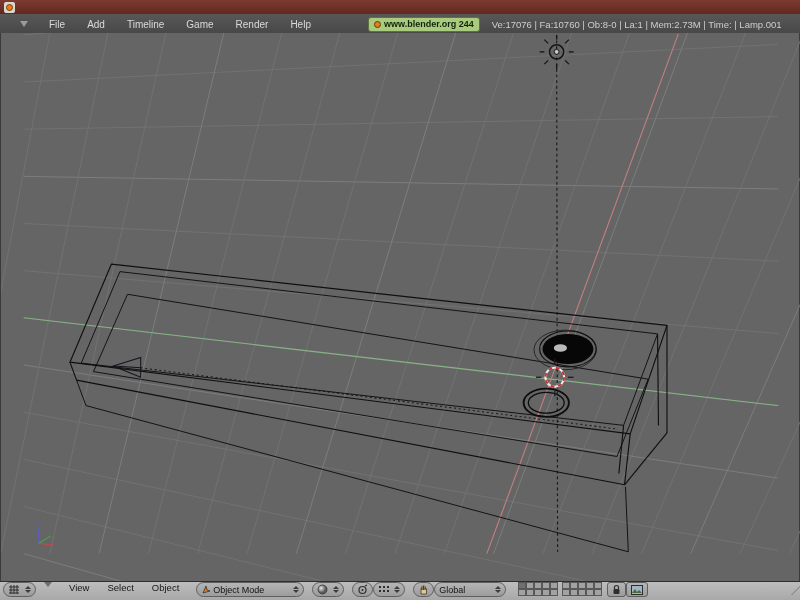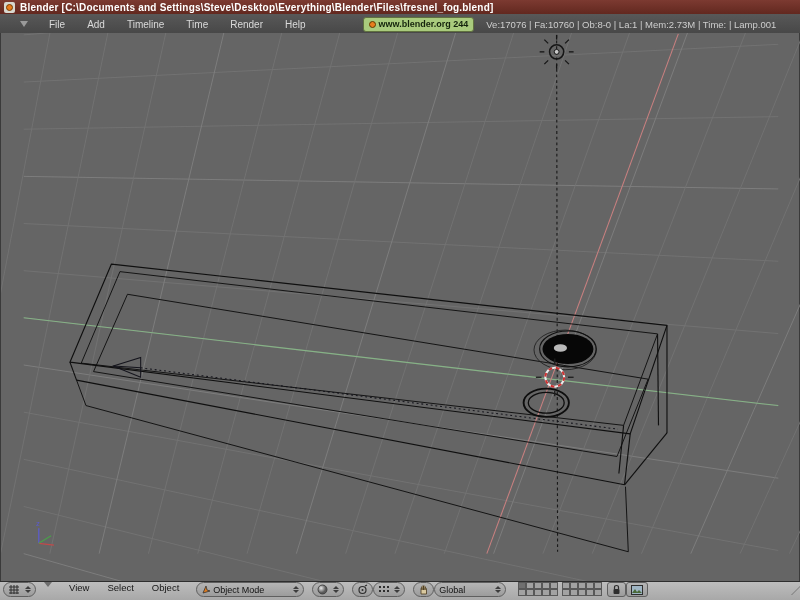--- a/index.html
+++ b/index.html
@@ -56,29 +56,28 @@
   .resize-mark{position:absolute;right:3px;top:585px;width:10px;height:10px;
     border-right:1px solid #777;transform:skewX(-45deg);}
 </style>
 </head>
 <body>
 
 <div class="titlebar">
   <span class="blender-badge">
       <span class="dot"></span>
     </span>
-  <span class="title">Blender [C:\Documents and Settings\Steve\Desktop\Everything\Blender\Files\fresnel_fog.blend]</span>
 </div>
 
 <div class="menubar">
   <span class="collapse-tri"></span>
   <span class="menu-item">File</span>
   <span class="menu-item">Add</span>
   <span class="menu-item">Timeline</span>
-  <span class="menu-item">Time</span>
+  <span class="menu-item">Game</span>
   <span class="menu-item">Render</span>
   <span class="menu-item">Help</span>
   <span class="verbtn">
     <span class="mini-logo"></span>
     <span>www.blender.org 244</span>
   </span>
   <span class="stats">Ve:17076 | Fa:10760 | Ob:8-0 | La:1  | Mem:2.73M  | Time: | Lamp.001</span>
 </div>
 
 <div class="viewport">

